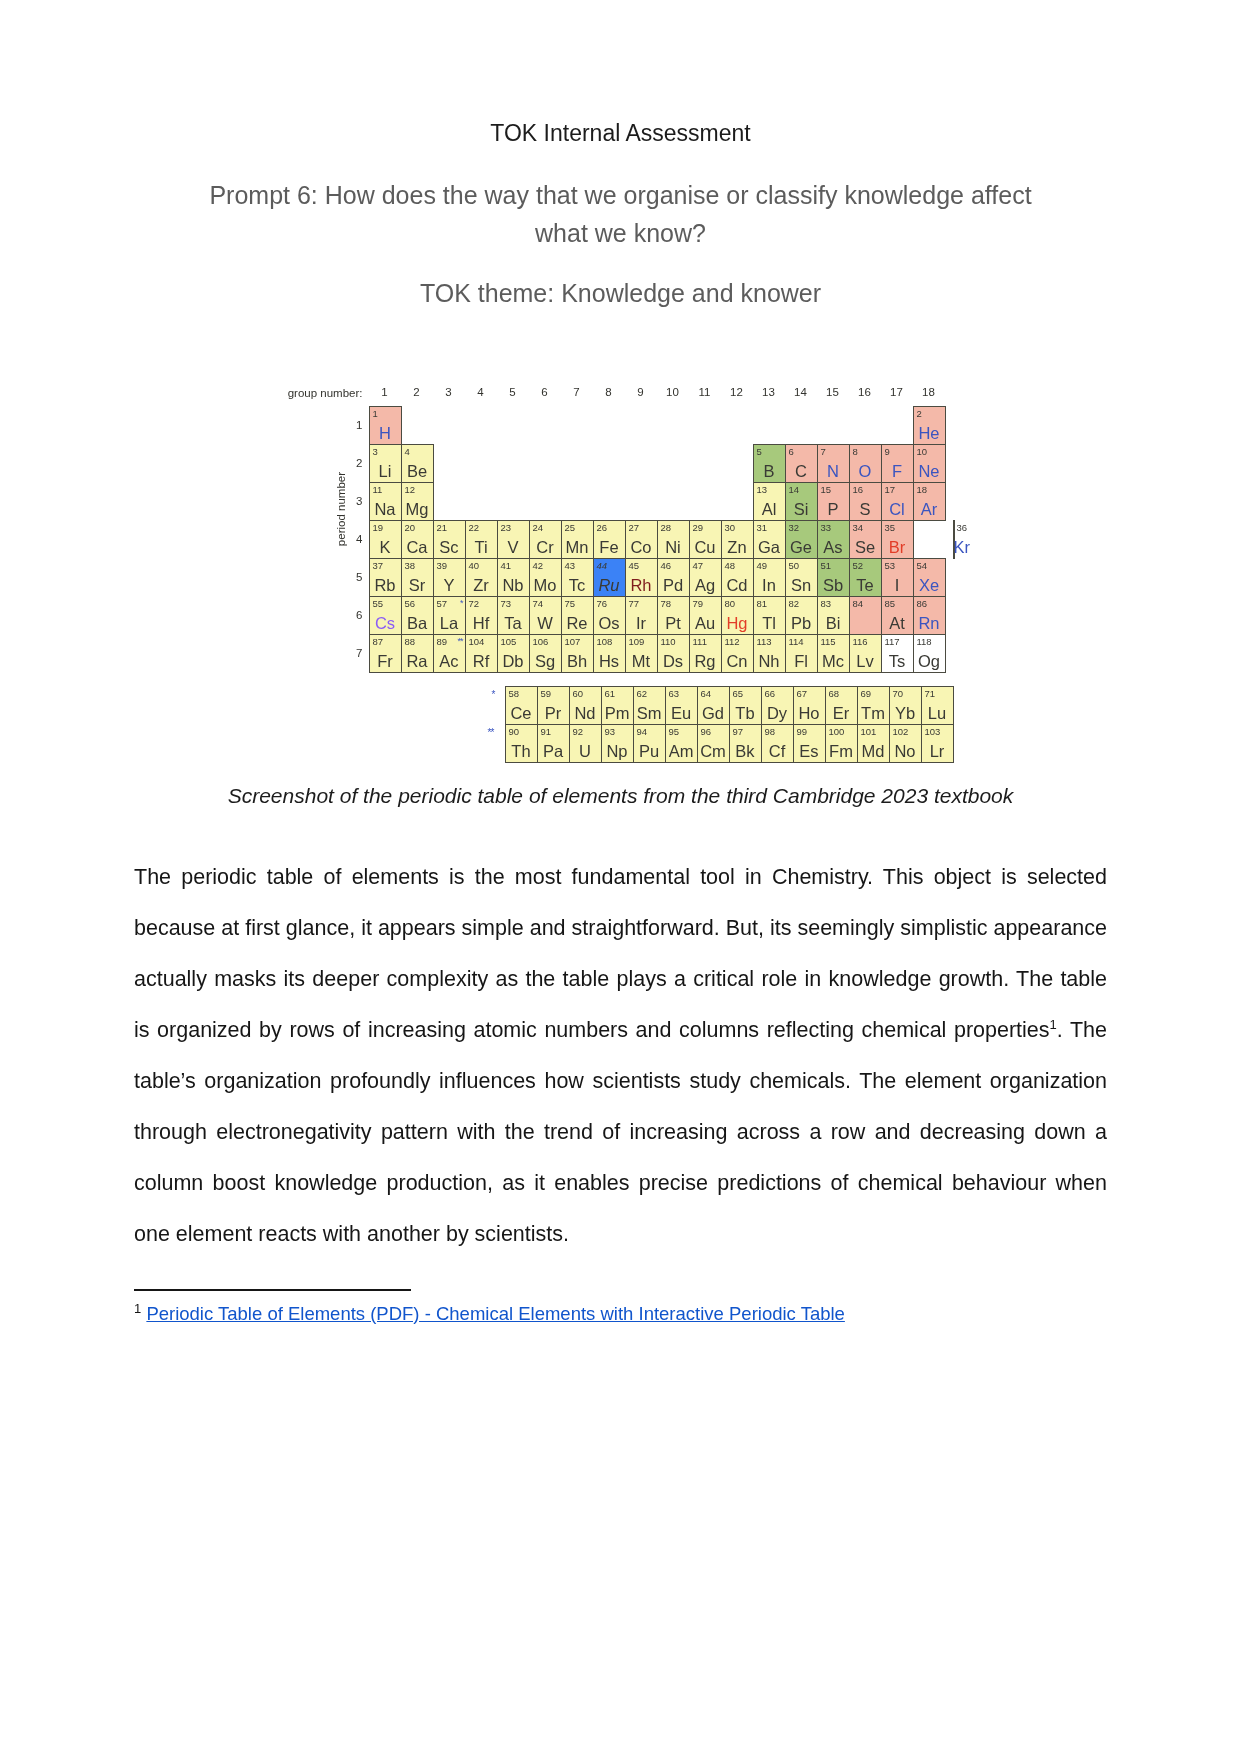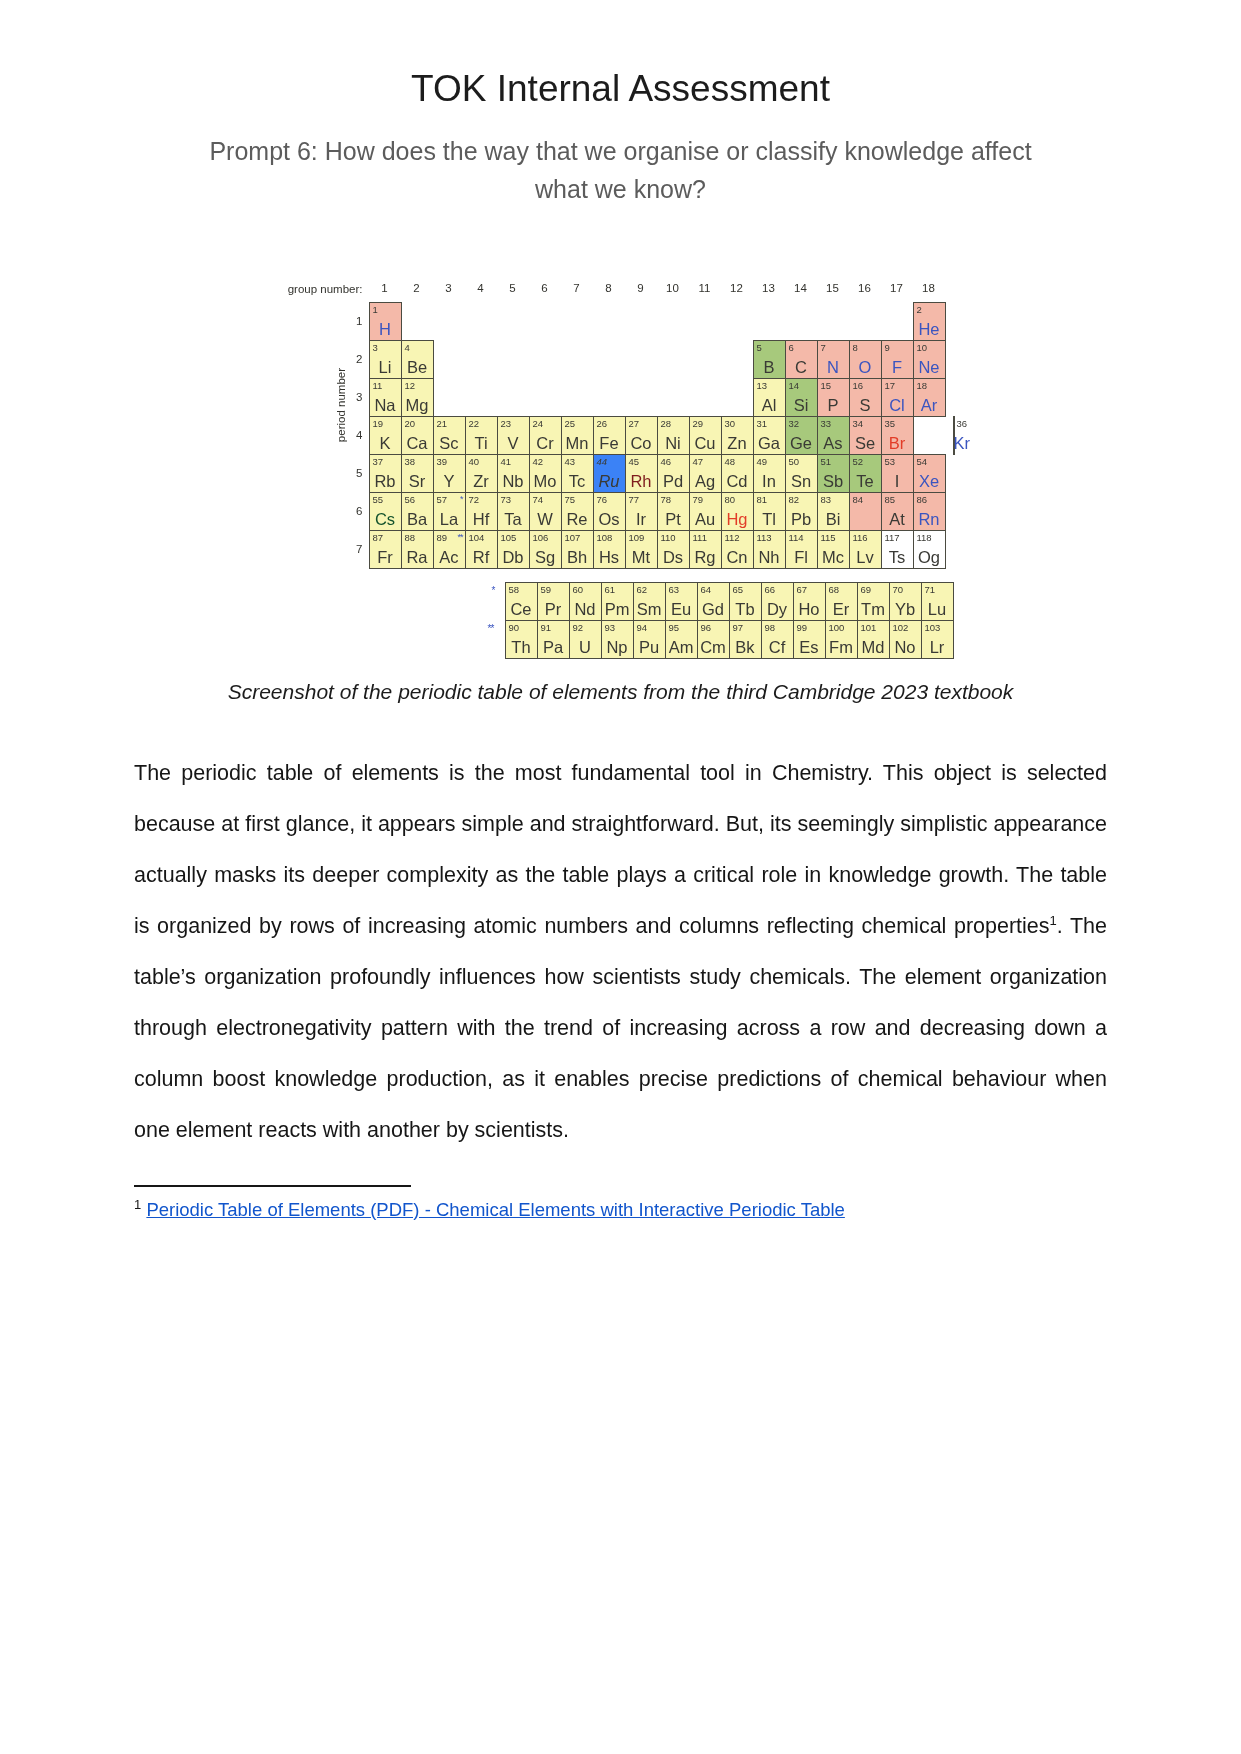--- a/index.html
+++ b/index.html
@@ -1,20 +1,20 @@
 <!DOCTYPE html>
 <html style="--pt-border: #4b4b41;"><head>
 <meta charset="utf-8">
 <style>
   html,body{margin:0;padding:0;background:#ffffff;}
   body{width:1241px;height:1754px;overflow:hidden;
        font-family:"Liberation Sans", sans-serif;color:#1f1f1f;}
   .page{box-sizing:border-box;width:1241px;height:1754px;padding:0 134px;position:relative;}
 
-  .doc-title{margin-top:72px;text-align:center;font-size:37px;line-height:34px;color:#1c1c1c;font-weight:400;}
+  .doc-title{margin-top:116px;text-align:center;font-size:23px;line-height:34px;color:#1c1c1c;font-weight:400;}
   .word-count{margin-top:45px;text-align:center;font-size:21px;color:#1c1c1c;}
   .prompt{margin-top:26px;text-align:center;font-size:25px;line-height:38px;color:#5c5c5c;
           max-width:880px;margin-left:auto;margin-right:auto;}
   .theme{margin-top:22px;text-align:center;font-size:25px;line-height:38px;color:#5c5c5c;}
 
   
   .pt-wrap{margin-top:74px;display:flex;justify-content:center;}
   .pt{position:relative;width:616px;transform:translateX(16px);}
   .pt-header{position:relative;margin-left:40px;width:576px;height:17px;}
   .pt-group-label{position:absolute;right:calc(100% + 6px);top:1px;white-space:nowrap;
@@ -54,20 +54,21 @@
 </head>
 <body>
 
 <div class="page">
 
   <div class="doc-title">TOK Internal Assessment</div>
 
 
   <div class="prompt">Prompt 6: How does the way that we organise or classify knowledge affect what we know?</div>
 
+  <div class="theme">TOK theme: Knowledge and knower</div>
 
   <div class="pt-wrap">
     <div class="pt">
       <div class="pt-header">
         <span class="pt-group-label">group number:</span>
         <div class="pt-groups" id="group-numbers">
             <span>1</span>
             <span>2</span>
             <span>3</span>
             <span>4</span>
@@ -310,21 +311,21 @@
             <div class="cell" style="background: rgb(244, 185, 169); grid-area: 5 / 17;">
               <span class="num">53</span>
               <span class="sym" style="color: rgb(58, 58, 53);">I</span>
             </div>
             <div class="cell" style="background: rgb(244, 185, 169); grid-area: 5 / 18;">
               <span class="num">54</span>
               <span class="sym" style="color: rgb(59, 85, 192);">Xe</span>
             </div>
             <div class="cell" style="background: rgb(248, 245, 180); grid-area: 6 / 1;">
               <span class="num">55</span>
-              <span class="sym" style="color: #14532d;">Cs</span>
+              <span class="sym" style="color: #8b5cf6;">Cs</span>
             </div>
             <div class="cell" style="background: rgb(248, 245, 180); grid-area: 6 / 2;">
               <span class="num">56</span>
               <span class="sym" style="color: rgb(58, 58, 53);">Ba</span>
             </div>
             <div class="cell" style="background: rgb(248, 245, 180); grid-area: 6 / 3;">
               <span class="num">57</span>
               <span class="sym" style="color: rgb(58, 58, 53);">La</span>
               <span class="mk" style="color: rgb(59, 85, 192);">*</span>
             </div>

